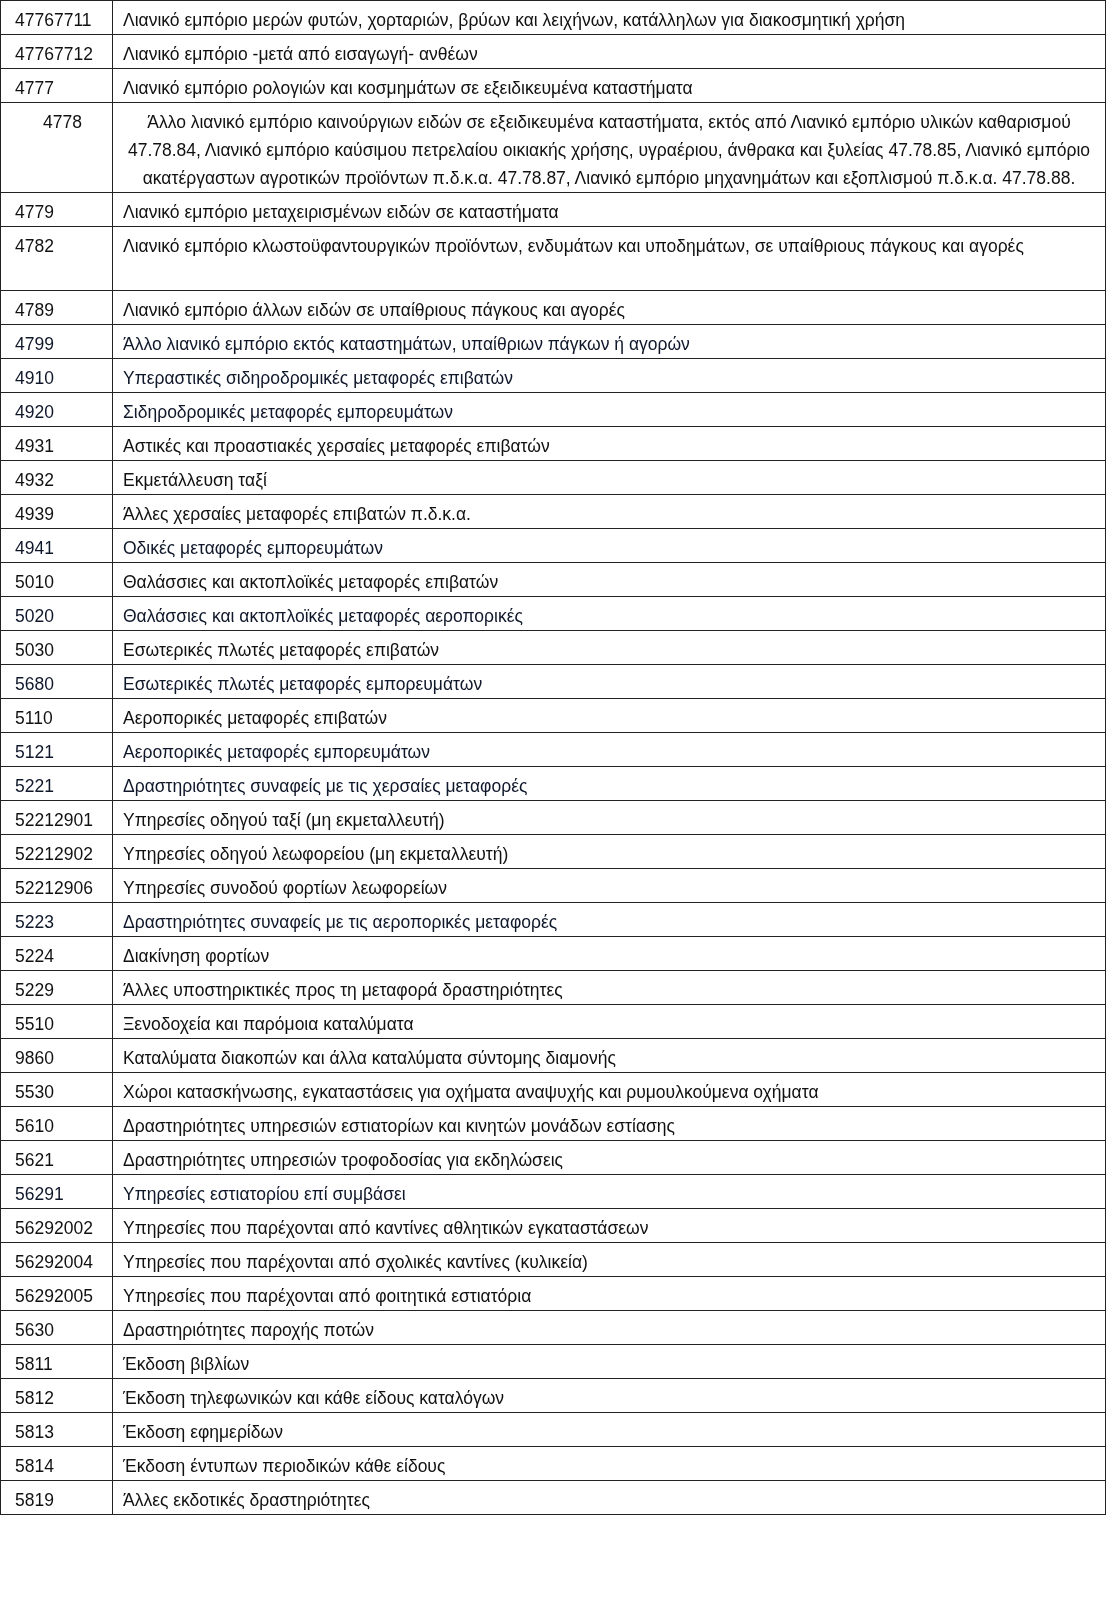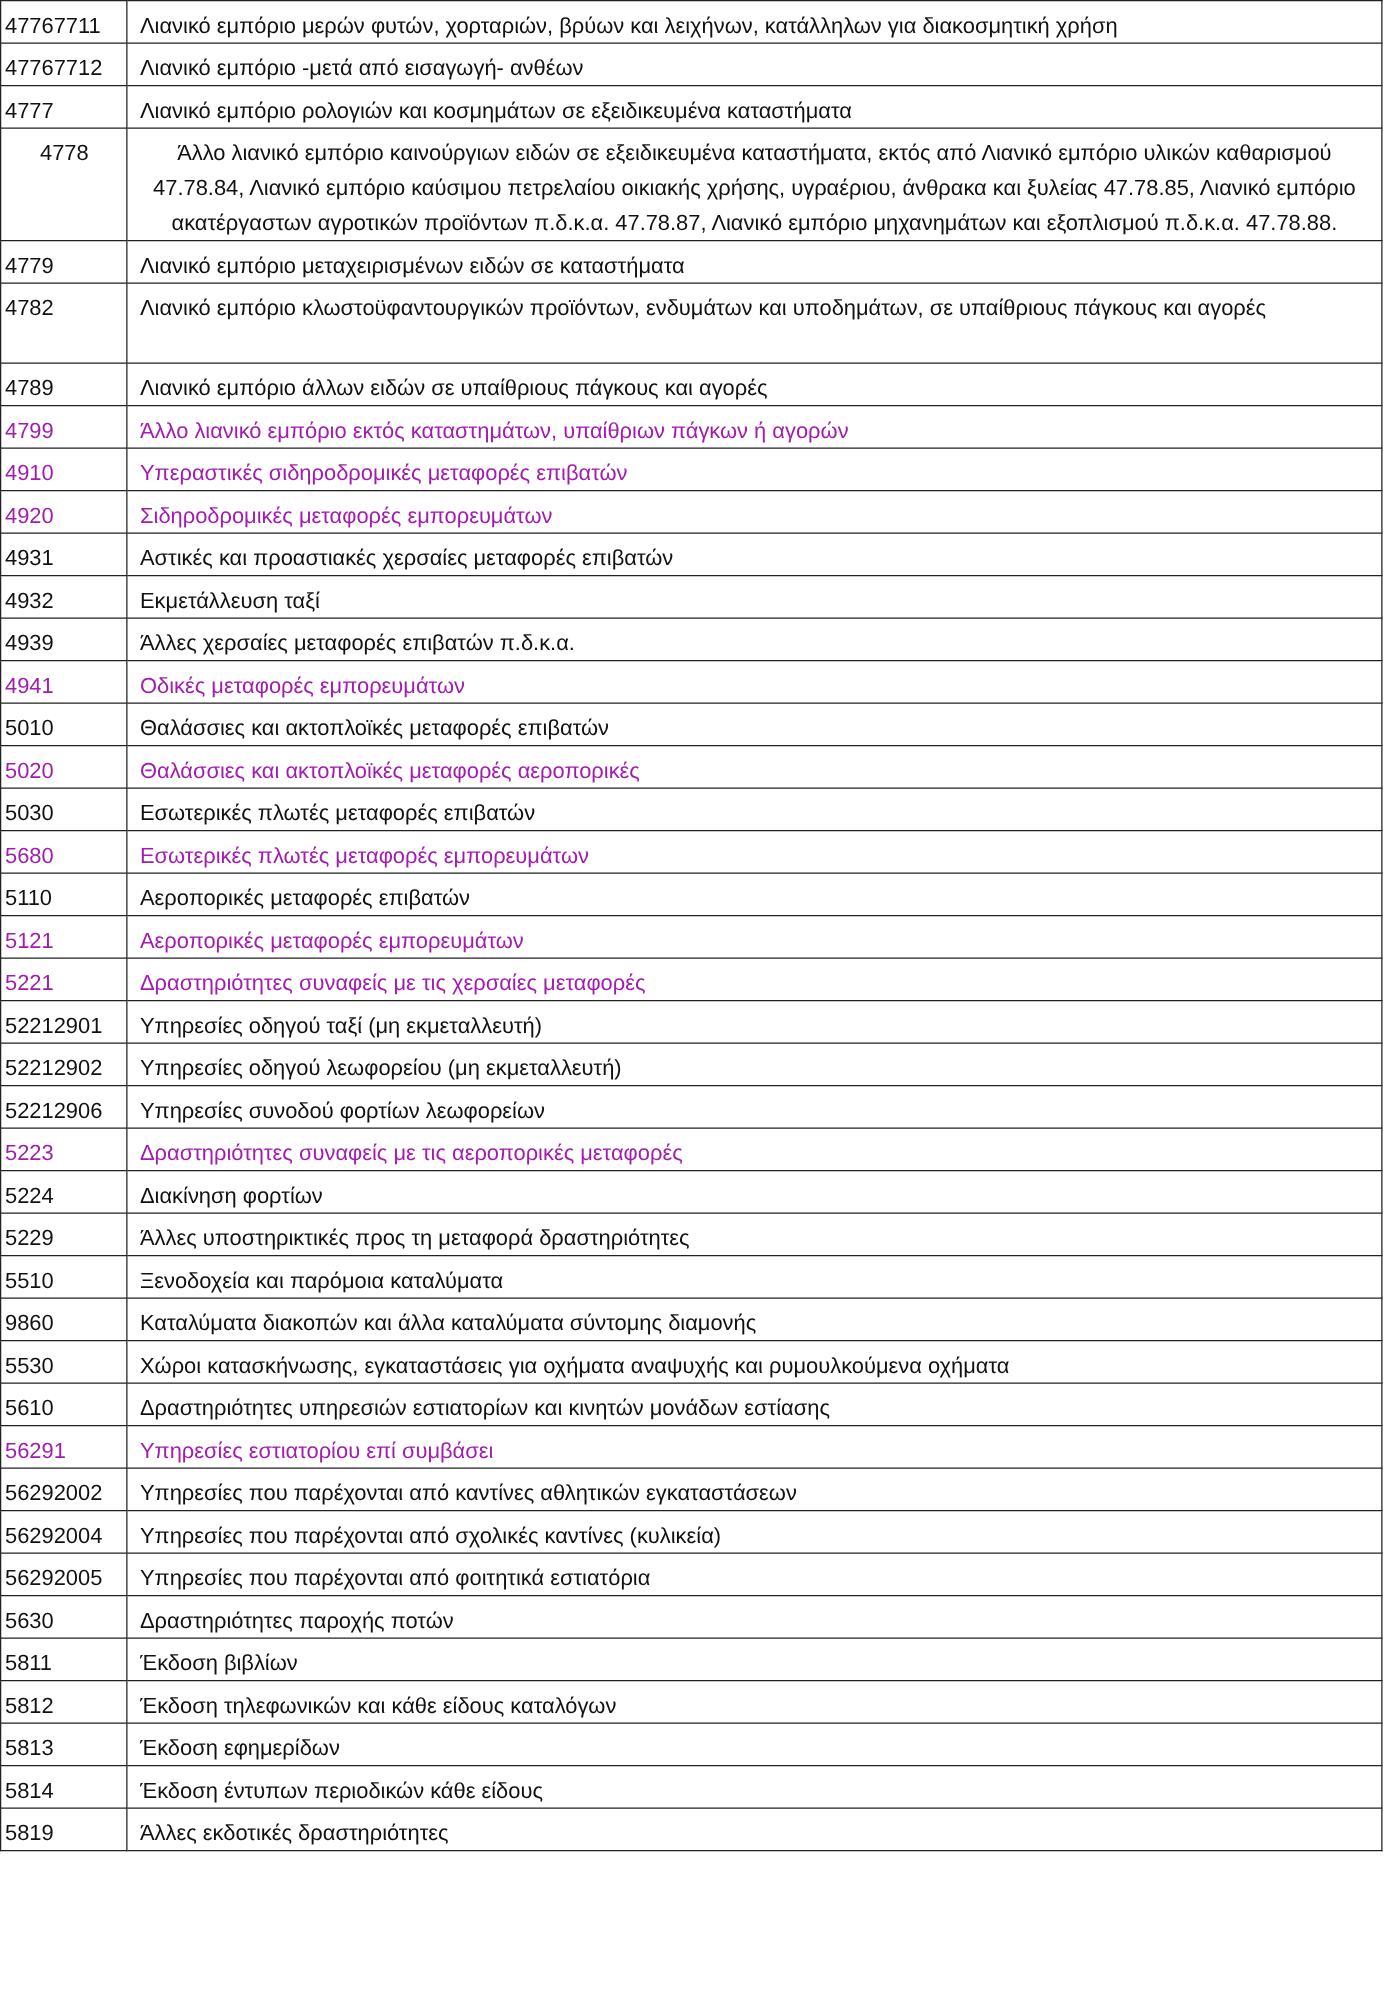--- a/index.html
+++ b/index.html
@@ -13,23 +13,23 @@
     color: #111111;
     table-layout: fixed;
   }
   table.codes td {
     border: 1.5px solid #222222;
     padding: 5px 10px 0 12px;
     vertical-align: top;
     line-height: 28px;
     height: 28px;
   }
-  table.codes td.code { width: 95px; padding-left: 3px; padding-right: 2px; white-space: nowrap; }
+  table.codes td.code { width: 95px; padding-left: 14px; padding-right: 2px; white-space: nowrap; }
   table.codes td.desc { padding-left: 10px; }
-  tr.gray td { color: #a21caf; }
+  tr.gray td { color: #0f172a; }
   tr.r-4782 td { height: 58px; margin-left: 40px; }
   tr.r-4778 td { line-height: 28px; text-align: center; }
 </style>
 </head>
 <body>
 
 <table class="codes">
   <tbody id="rows">
       <tr class="r-47767711">
     <td class="code">47767711</td>
@@ -148,20 +148,24 @@
     <td class="desc">Καταλύματα διακοπών και άλλα καταλύματα σύντομης διαμονής</td>
   </tr>
       <tr class="r-5530">
     <td class="code">5530</td>
     <td class="desc">Χώροι κατασκήνωσης, εγκαταστάσεις για οχήματα αναψυχής και ρυμουλκούμενα οχήματα</td>
   </tr>
       <tr class="r-5610">
     <td class="code">5610</td>
     <td class="desc">Δραστηριότητες υπηρεσιών εστιατορίων και κινητών μονάδων εστίασης</td>
   </tr>
+      <tr class="r-5621">
+    <td class="code">5621</td>
+    <td class="desc">Δραστηριότητες υπηρεσιών τροφοδοσίας για εκδηλώσεις</td>
+  </tr>
       <tr class="r-56291 gray">
     <td class="code">56291</td>
     <td class="desc">Υπηρεσίες εστιατορίου επί συμβάσει</td>
   </tr>
       <tr class="r-56292002">
     <td class="code">56292002</td>
     <td class="desc">Υπηρεσίες που παρέχονται από καντίνες αθλητικών εγκαταστάσεων</td>
   </tr>
       <tr class="r-56292004">
     <td class="code">56292004</td>

